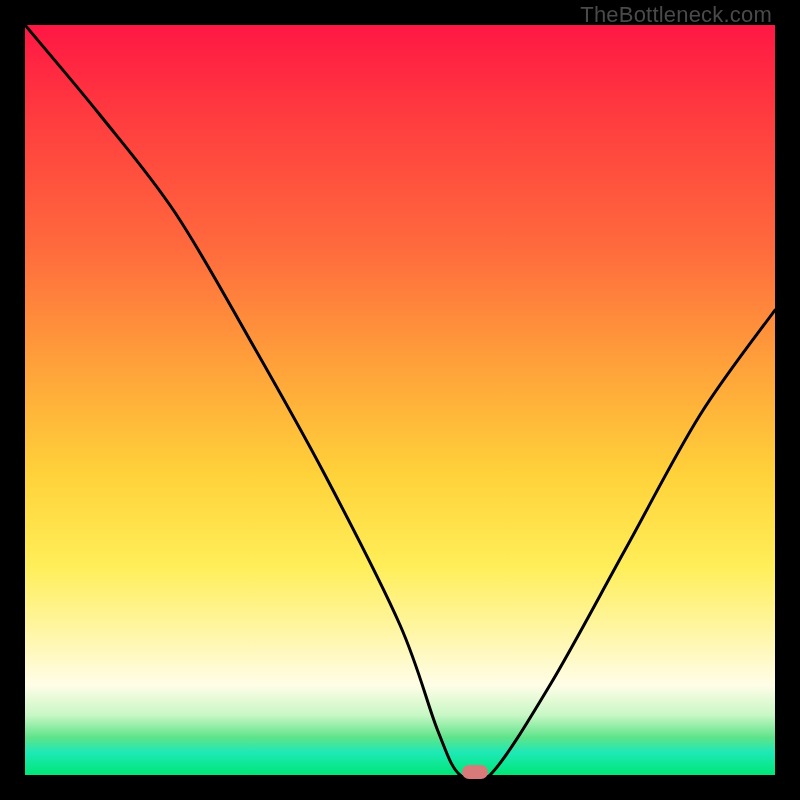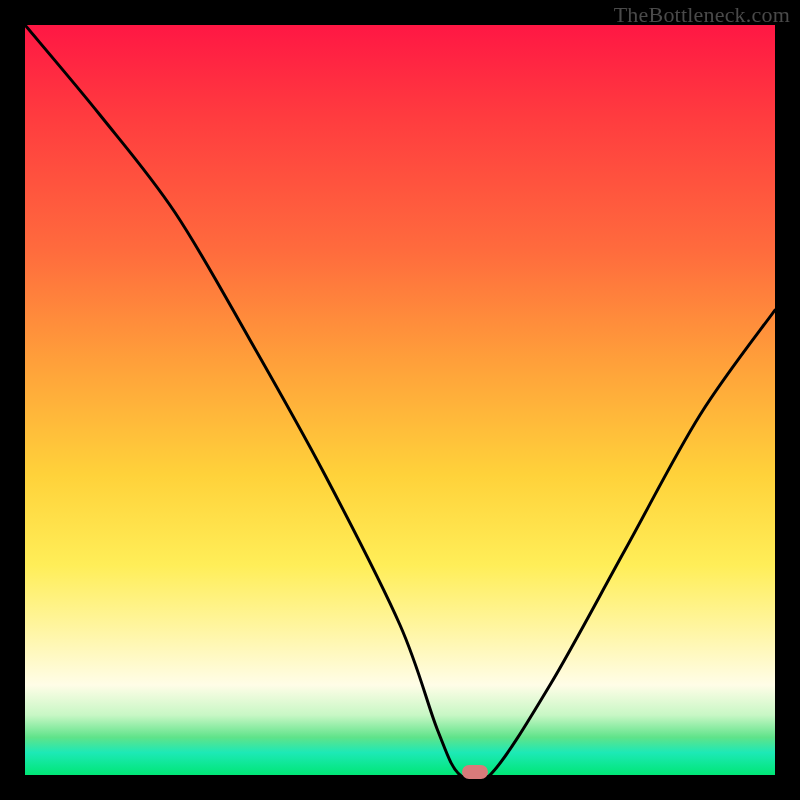--- a/index.html
+++ b/index.html
@@ -36,26 +36,25 @@
       #fffde7 88%,
       #c8f7c5 92%,
       #5fe38a 95%,
       #1de9b6 97%,
       #00e676 100%
     );
   }
   .watermark {
     position: absolute;
     top: 2px;
-    right: 10px;
+    right: 28px;
     color: #4a4a4a;
     font-size: 22px;
     font-weight: 400;
     letter-spacing: 0.2px;
-    font-family: Liberation Serif, serif;
   }
   svg.curve {
     position: absolute;
     left: 0;
     top: 0;
     width: 750px;
     height: 750px;
   }
   .marker {
     position: absolute;

